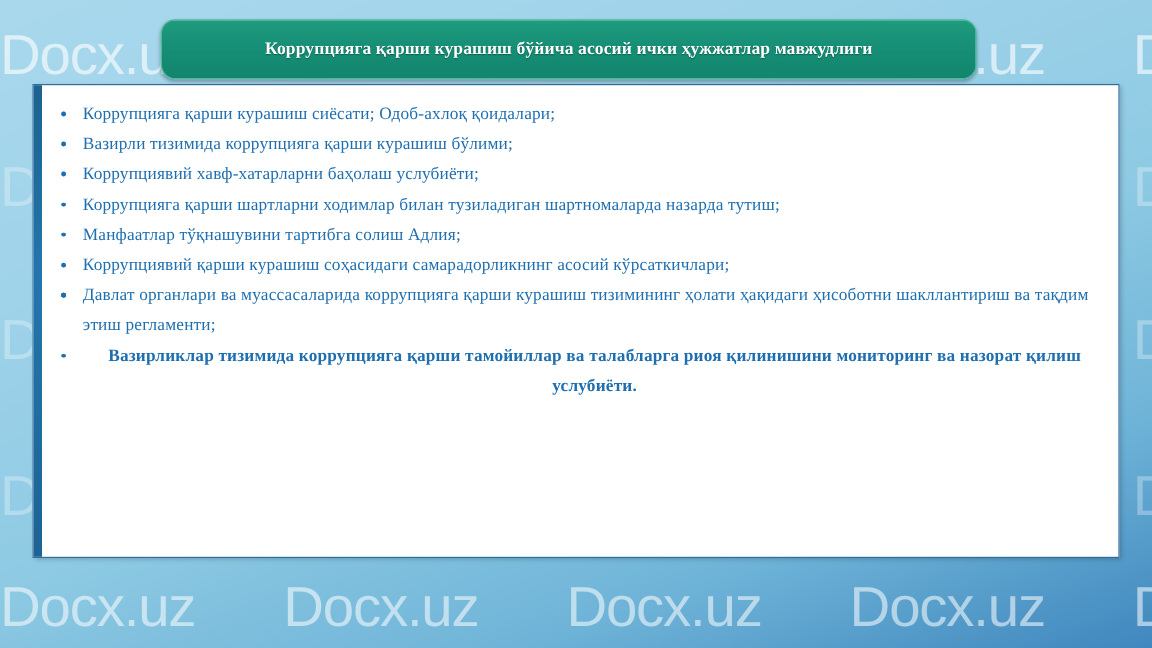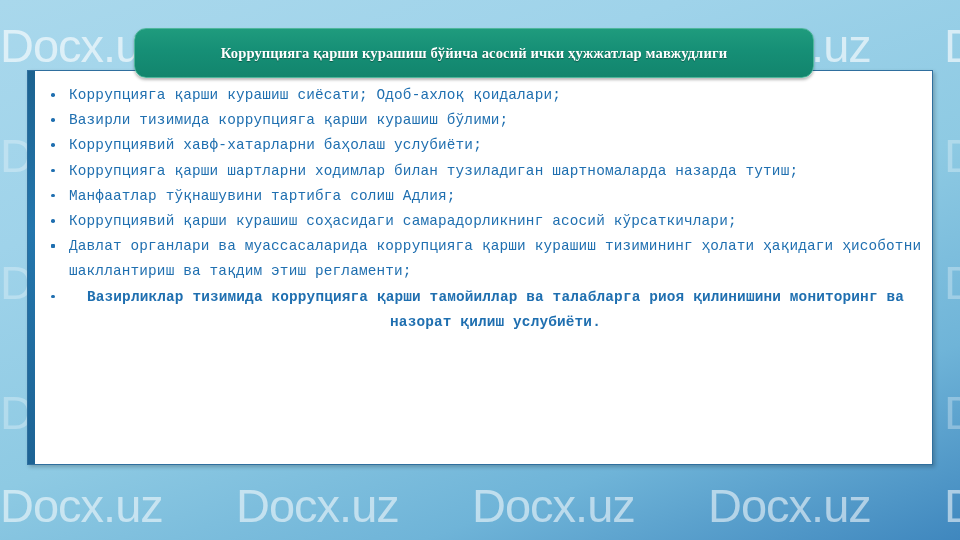--- a/index.html
+++ b/index.html
@@ -62,21 +62,20 @@
     height: 50px;
     z-index: 4;
     border-radius: 12px;
     background: linear-gradient(180deg, #1f9b7d 0%, #168f76 45%, #12856d 100%);
     box-shadow: 0 2px 3px rgba(0,0,0,0.28);
     border: 1px solid #4fb79c;
     display: flex;
     align-items: center;
     justify-content: center;
     box-sizing: border-box;
-    margin-top: 12px;
   }
   #title-text {
     color: #ffffff;
     font-family: "Liberation Serif", "DejaVu Serif", serif;
     font-weight: bold;
     font-size: 14.6px;
     letter-spacing: 0.1px;
     text-align: center;
     white-space: nowrap;
     text-shadow: 0 1px 1px rgba(0,0,0,0.35);
@@ -110,21 +109,21 @@
     top: 12px;
     list-style: none;
     margin: 0;
     padding: 0;
   }
   .bullet-item {
     position: relative;
     display: block;
     padding-left: 27px;
     color: #1f6fb0;
-    font-family: Liberation Mono, monospace;
+    font-family: Liberation Serif, serif;
     font-size: 14.4px;
     line-height: 25.2px;
     letter-spacing: 0.15px;
   }
   .bullet-item .dot {
     position: absolute;
     left: 9px;
     top: 10px;
     width: 3.6px;
     height: 3.6px;

